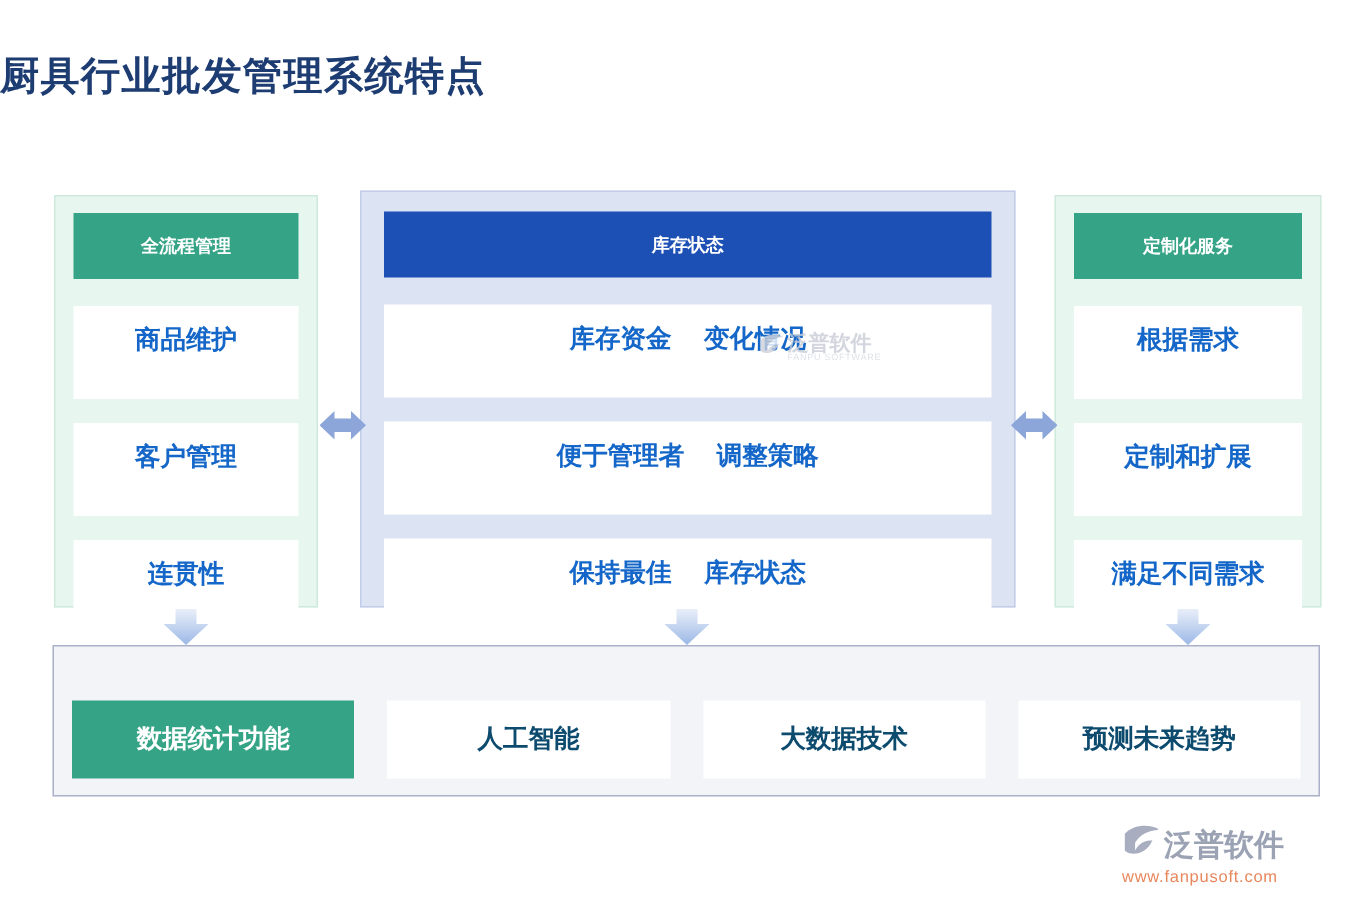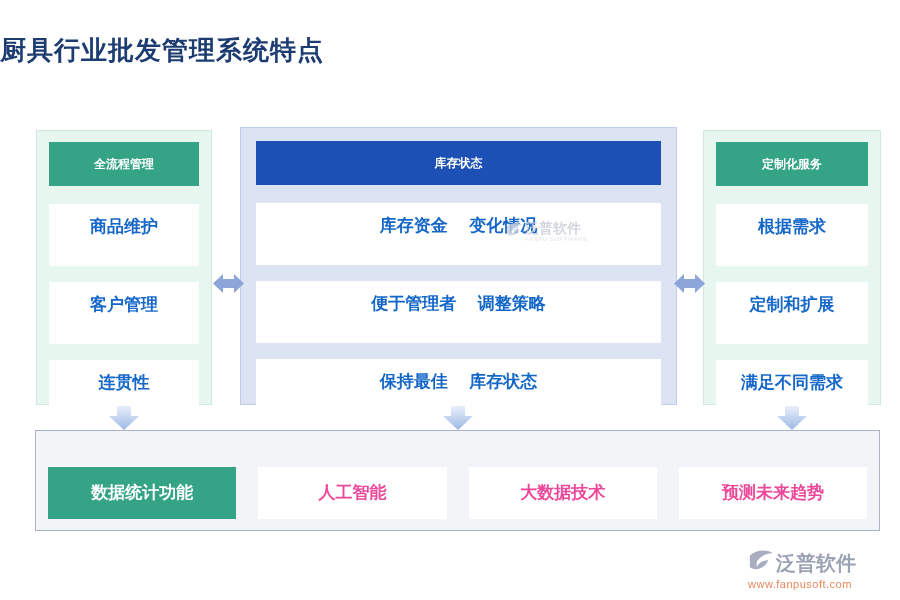--- a/index.html
+++ b/index.html
@@ -30,21 +30,21 @@
     color:#1467c8;font-size:17px;font-weight:bold;margin-bottom:16px;
     white-space:pre;
   }
   .bottom-panel{
     position:absolute;left:35px;top:430px;width:845px;height:101px;
     background:#f3f4f8;border:1px solid #abb1c9;box-sizing:border-box;
     display:flex;gap:22px;padding:36px 12px 12px 12px;
   }
   .bottom-item{
     flex:1;height:52px;line-height:52px;text-align:center;background:#ffffff;
-    color:#ec4899;font-size:17px;font-weight:bold;
+    color:#0c4a6e;font-size:17px;font-weight:bold;
   }
   .bottom-item.highlight{background:#35a385;color:#ffffff;}
   .harrow{position:absolute;top:273px;width:31px;height:21px;}
   #harrow-left{left:213px;}
   #harrow-right{left:674px;}
   .darrow{position:absolute;top:406px;width:36px;height:24px;}
   #darrow-1{left:106px;}
   #darrow-2{left:440px;}
   #darrow-3{left:774px;}
   .watermark{

